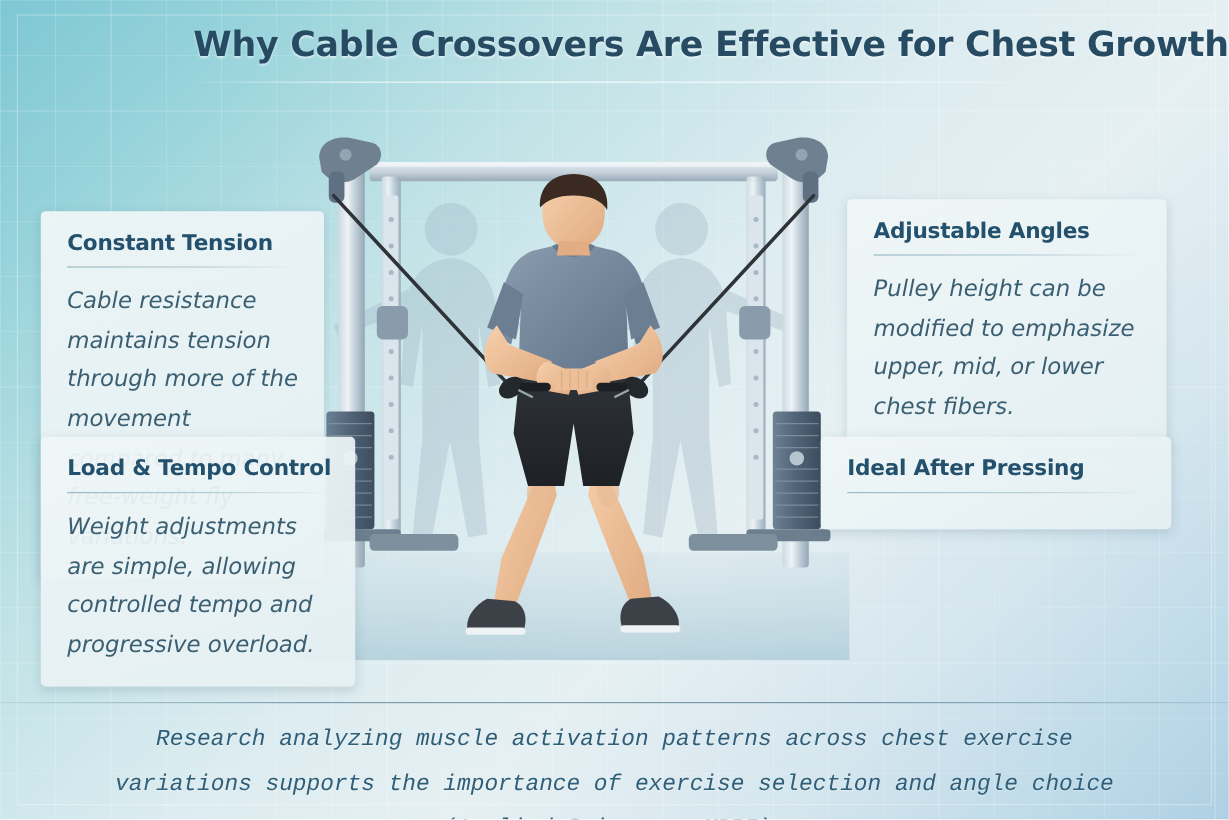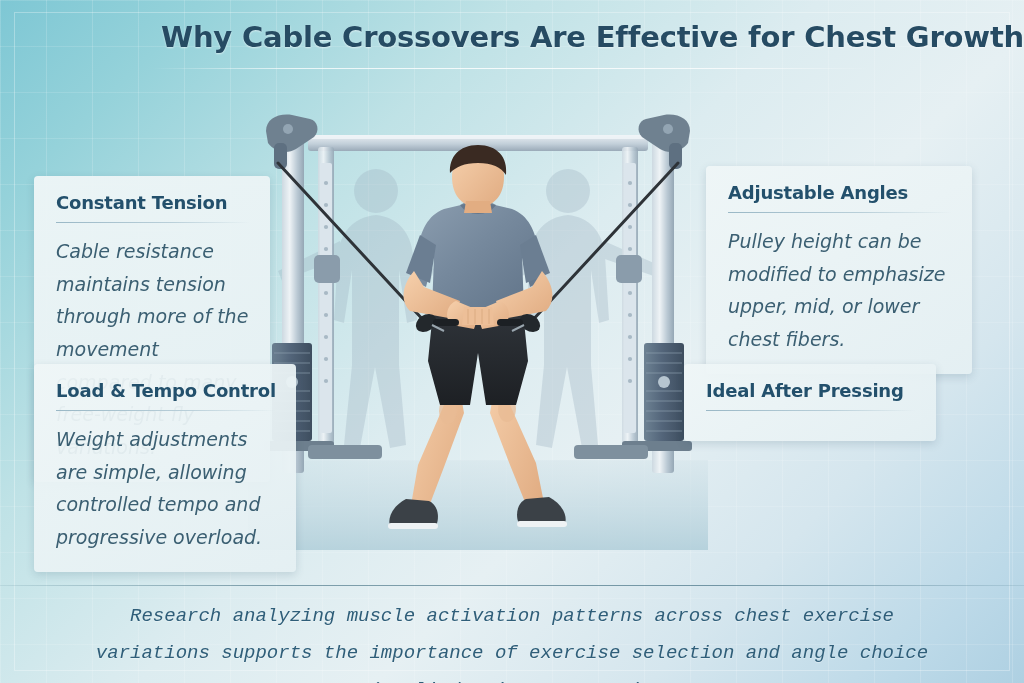--- a/index.html
+++ b/index.html
@@ -119,21 +119,21 @@
     font-size: 19px;
     font-style: italic;
     line-height: 1.72;
     color: #3b5f72;
     white-space: pre-line;
   }
 
   #card-constant-tension { left: 34px;  top: 166px; width: 236px; margin-top: 10px; }
   #card-adjustable-angles{ left: 706px; top: 166px; width: 266px; }
   #card-load-tempo       { left: 34px;  top: 364px; width: 262px; }
-  #card-ideal-after      { left: 684px; top: 364px; width: 252px; }
+  #card-ideal-after      { left: 684px; top: 364px; width: 292px; }
 
   
   .footer-rule {
     position: absolute;
     left: 0; right: 0; top: 585px;
     height: 1px;
     background: linear-gradient(to right,
       rgba(46,95,115,0.10) 0%,
       rgba(46,95,115,0.55) 25%,
       rgba(46,95,115,0.60) 70%,

